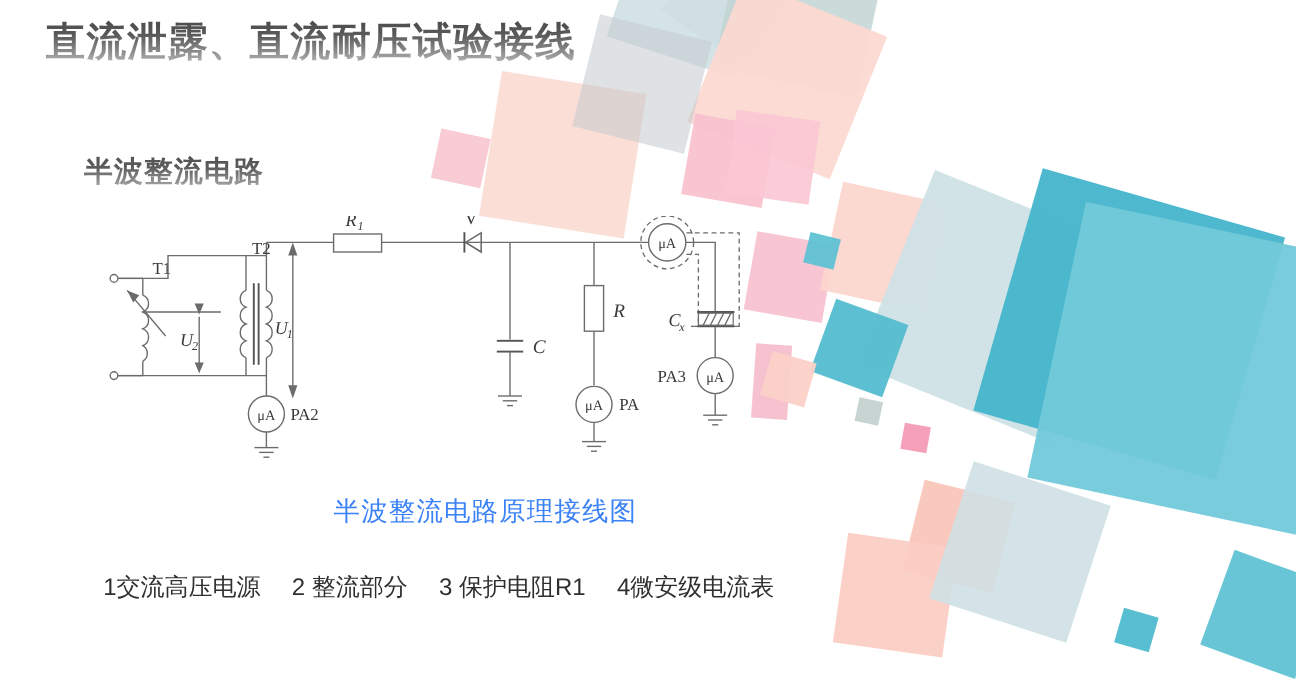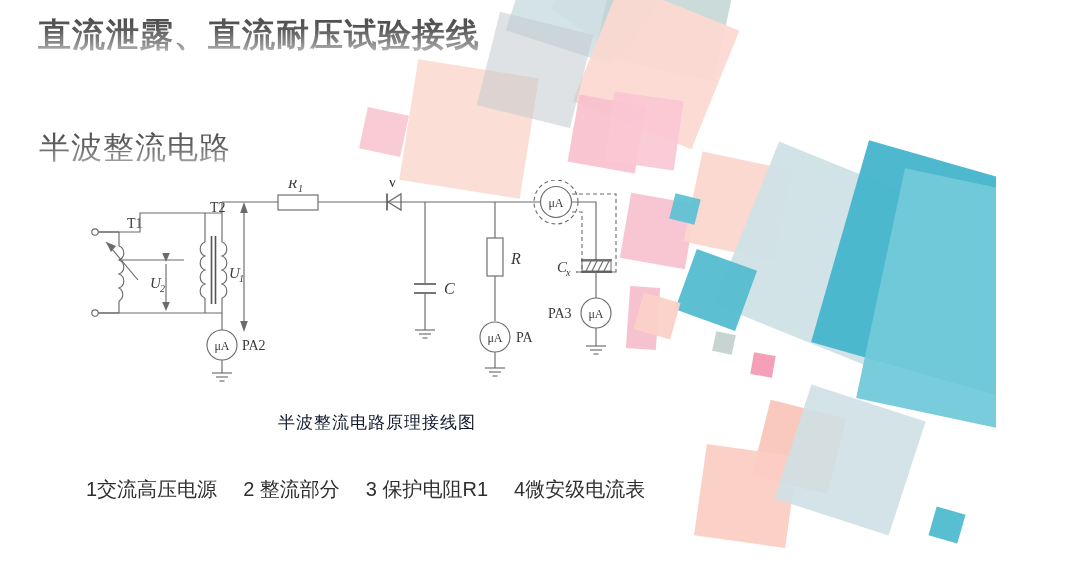--- a/index.html
+++ b/index.html
@@ -5,21 +5,21 @@
   html, body {
     margin: 0;
     padding: 0;
     background: #ffffff;
   }
   body {
     font-family: "Liberation Sans", sans-serif;
   }
   #slide {
     position: relative;
-    width: 996px;
+    width: 1080px;
     height: 579px;
     background: #ffffff;
     overflow: hidden;
   }
 
   
   .deco-layer {
     position: absolute;
     inset: 0;
     pointer-events: none;
@@ -40,24 +40,24 @@
     background: linear-gradient(180deg, #4a4a4a 0%, #5a5a5a 35%, #8d8d8d 72%, #bdbdbd 100%);
     -webkit-background-clip: text;
     background-clip: text;
     color: transparent;
     -webkit-text-fill-color: transparent;
     white-space: nowrap;
     z-index: 6;
   }
   #subtitle {
     position: absolute;
-    left: 39px;
+    left: 70px;
     top: 127px;
-    font-size: 31px;
-    font-weight: normal;
+    font-size: 24px;
+    font-weight: bold;
     letter-spacing: 1px;
     background: linear-gradient(180deg, #4d4d4d 0%, #5d5d5d 40%, #949494 78%, #c2c2c2 100%);
     -webkit-background-clip: text;
     background-clip: text;
     color: transparent;
     -webkit-text-fill-color: transparent;
     white-space: nowrap;
     z-index: 6;
   }
 
@@ -84,22 +84,22 @@
     font-style: italic;
     fill: #3a3a3a;
   }
 
   
   #caption {
     position: absolute;
     left: 278px;
     top: 411px;
     font-family: "Liberation Serif", serif;
-    font-size: 17px;
-    color: #0f172a;
+    font-size: 22px;
+    color: #3b82f6;
     letter-spacing: 1px;
     white-space: nowrap;
     z-index: 6;
   }
   #bullets {
     position: absolute;
     left: 86px;
     top: 476px;
     font-size: 20px;
     color: #2f2f2f;

